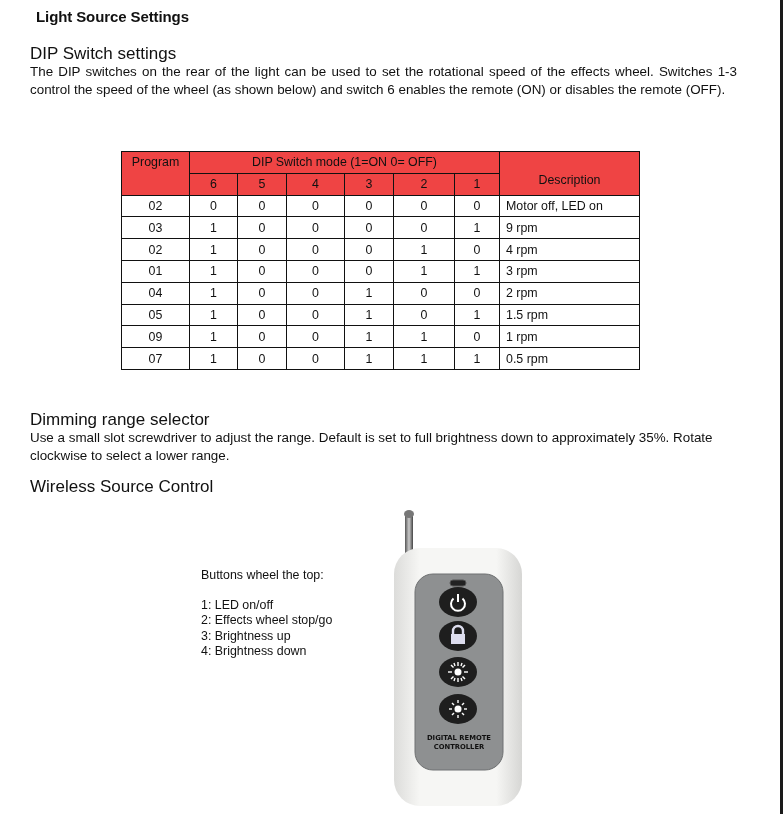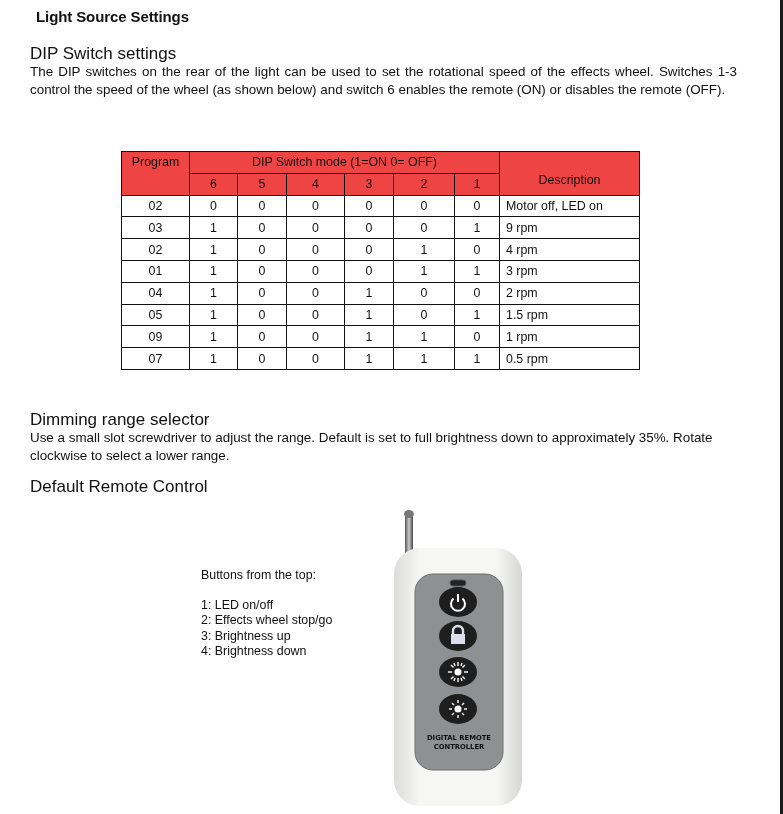--- a/index.html
+++ b/index.html
@@ -132,24 +132,24 @@
         <td>1</td>
         <td>1</td>
         <td class="desc">0.5 rpm</td>
       </tr>
     </tbody>
 </table>
 
 <div class="h2" style="top:410px;text-align:right;">Dimming range selector</div>
 <div class="para" style="top:429px; width:700px;">Use a small slot screwdriver to adjust the range. Default is set to full brightness down to approximately 35%. Rotate clockwise to select a lower range.</div>
 
-<div class="h2" style="top:477px;">Default Remote Control</div>
+<div class="h2" style="top:477px;">Wireless Source Control</div>
 
 <div class="btn-list">
-  <div>Buttons from the top:</div>
+  <div>Buttons wheel the top:</div>
   <div class="gap"></div>
   <div>1: LED on/off</div>
   <div>2: Effects wheel stop/go</div>
   <div>3: Brightness up</div>
   <div>4: Brightness down</div>
 </div>
 
 <svg class="remote" viewBox="0 0 150 305">
   <defs>
     <linearGradient id="ant" x1="0" x2="1">

